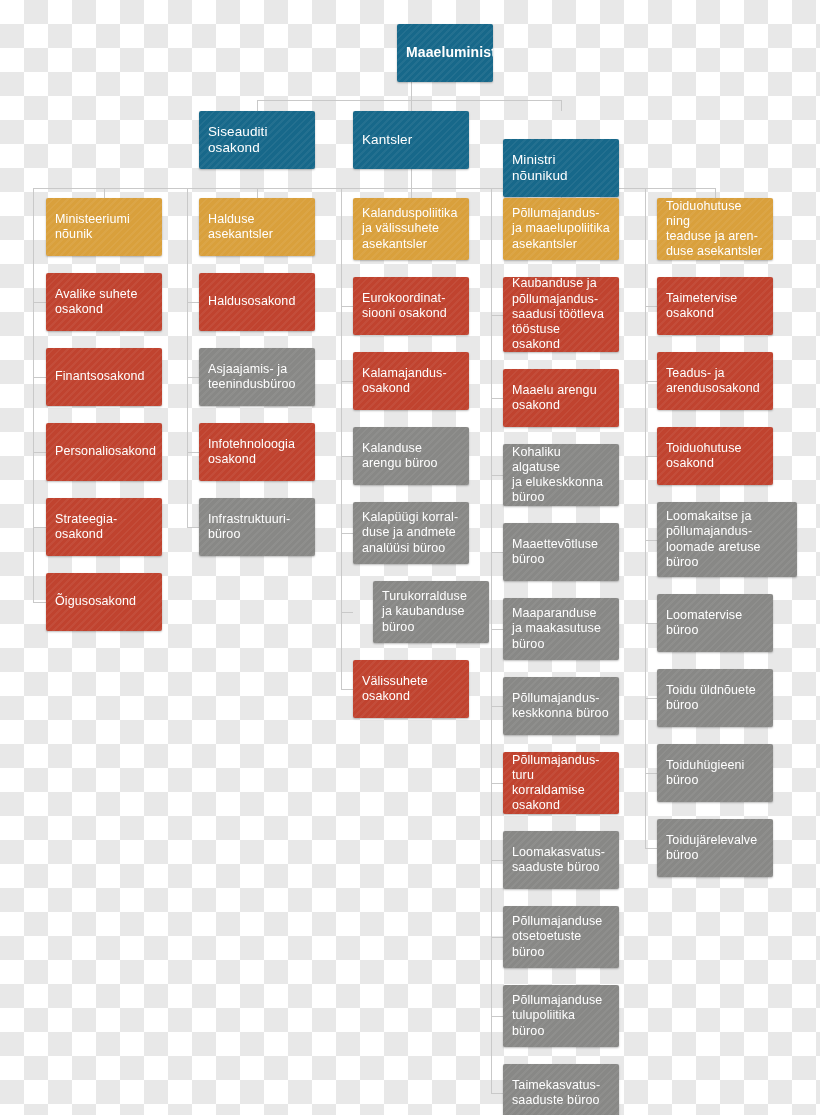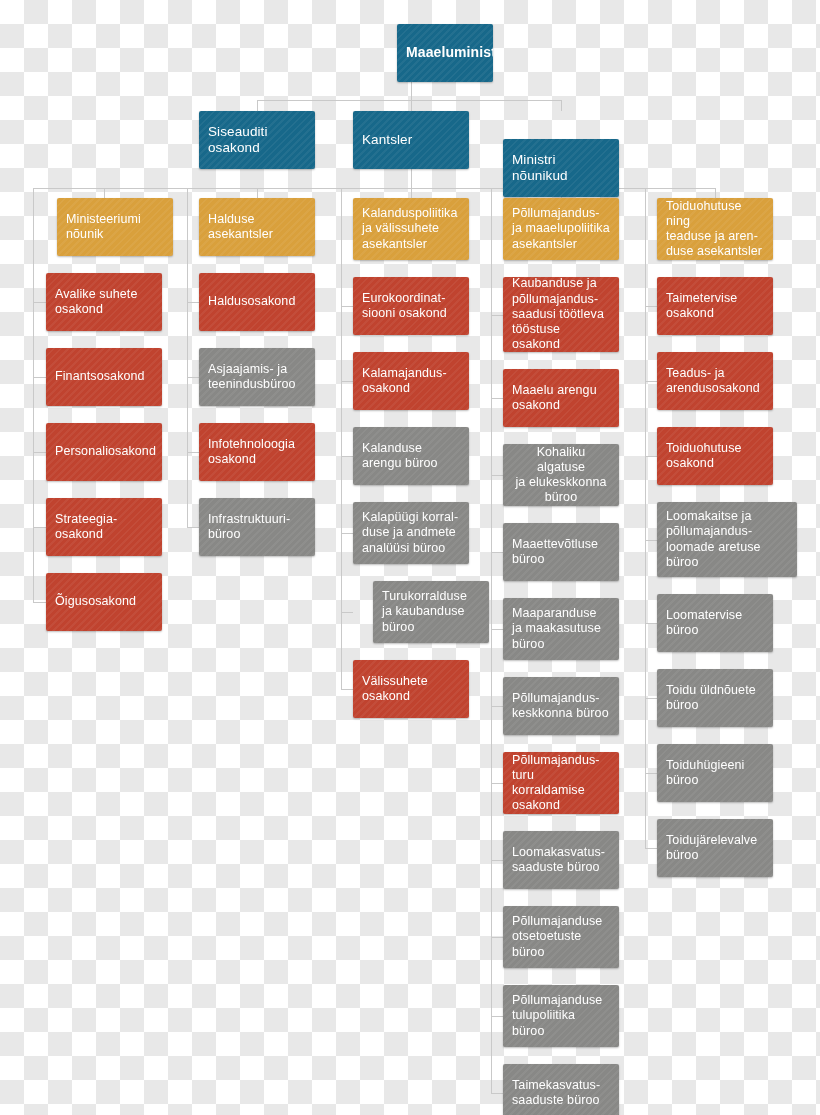--- a/index.html
+++ b/index.html
@@ -135,21 +135,21 @@
         <div>
           <span>Kantsler</span>
         </div>
       </div>
       <div class="node lvl-exec" style="left: 503px; top: 111px; width: 116px; height: 58px; margin-top: 28px;">
         <div>
           <span>Ministri</span>
           <span>nõunikud</span>
         </div>
       </div>
-      <div class="node lvl-dep" style="left: 46px; top: 198px; width: 116px; height: 58px; margin-left: 11px;">
+      <div class="node lvl-dep" style="left: 46px; top: 198px; width: 116px; height: 58px;">
         <div>
           <span>Ministeeriumi</span>
           <span>nõunik</span>
         </div>
       </div>
       <div class="node lvl-dept" style="left: 46px; top: 273px; width: 116px; height: 58px;">
         <div>
           <span>Avalike suhete</span>
           <span>osakond</span>
         </div>
@@ -263,21 +263,21 @@
           <span>saadusi töötleva</span>
           <span>tööstuse osakond</span>
         </div>
       </div>
       <div class="node lvl-dept" style="left: 503px; top: 369px; width: 116px; height: 58px;">
         <div>
           <span>Maaelu arengu</span>
           <span>osakond</span>
         </div>
       </div>
-      <div class="node lvl-bureau" style="left: 503px; top: 444px; width: 116px; height: 62px; text-align: center;">
+      <div class="node lvl-bureau" style="left: 503px; top: 444px; width: 116px; height: 62px;">
         <div>
           <span>Kohaliku algatuse</span>
           <span>ja elukeskkonna</span>
           <span>büroo</span>
         </div>
       </div>
       <div class="node lvl-bureau" style="left: 503px; top: 523px; width: 116px; height: 58px;">
         <div>
           <span>Maaettevõtluse</span>
           <span>büroo</span>

